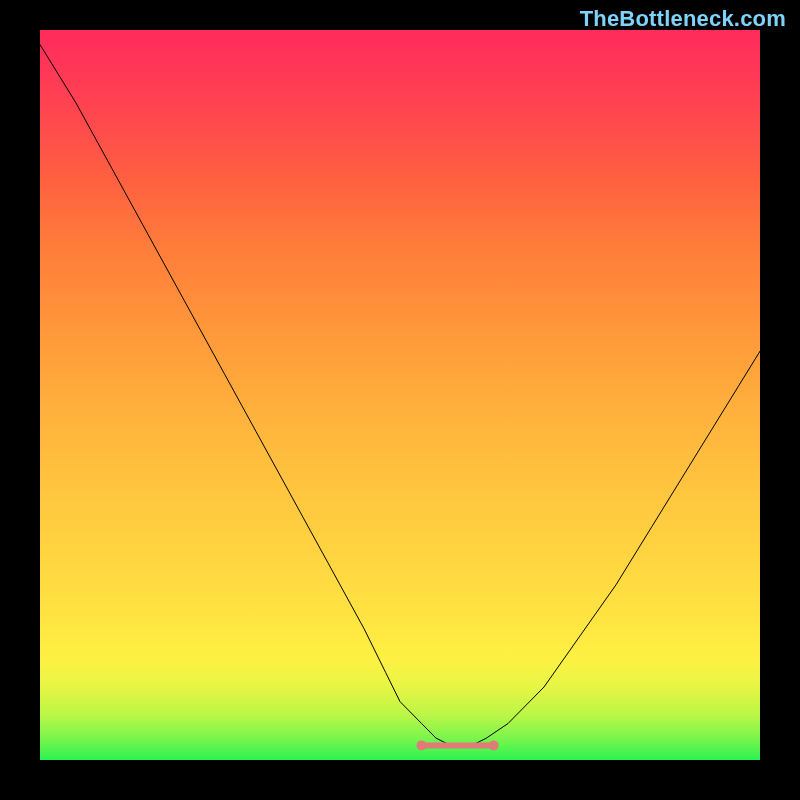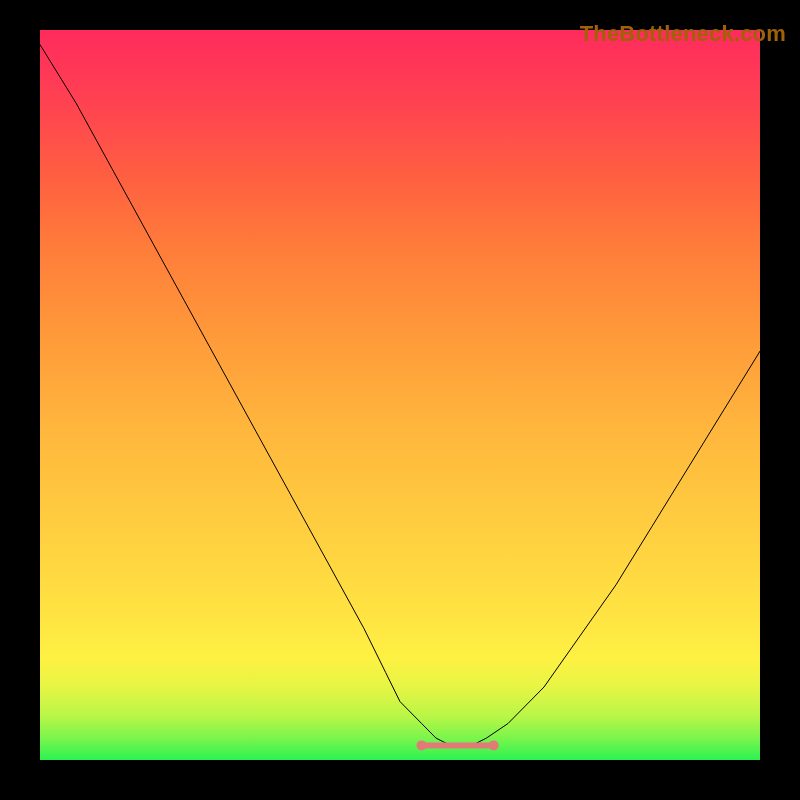--- a/index.html
+++ b/index.html
@@ -12,23 +12,23 @@
     font-family: Arial, Helvetica, sans-serif;
   }
   .frame {
     position: relative;
     width: 800px;
     height: 800px;
     background: #000;
   }
   .watermark {
     position: absolute;
-    top: 21px;
+    top: 6px;
     right: 14px;
-    color: #a16207;
+    color: #7dd3fc;
     font-size: 22px;
     font-weight: 600;
     letter-spacing: 0.2px;
     z-index: 20;
     user-select: none;
   }
   .plot-area {
     position: absolute;
     left: 40px;
     top: 30px;

